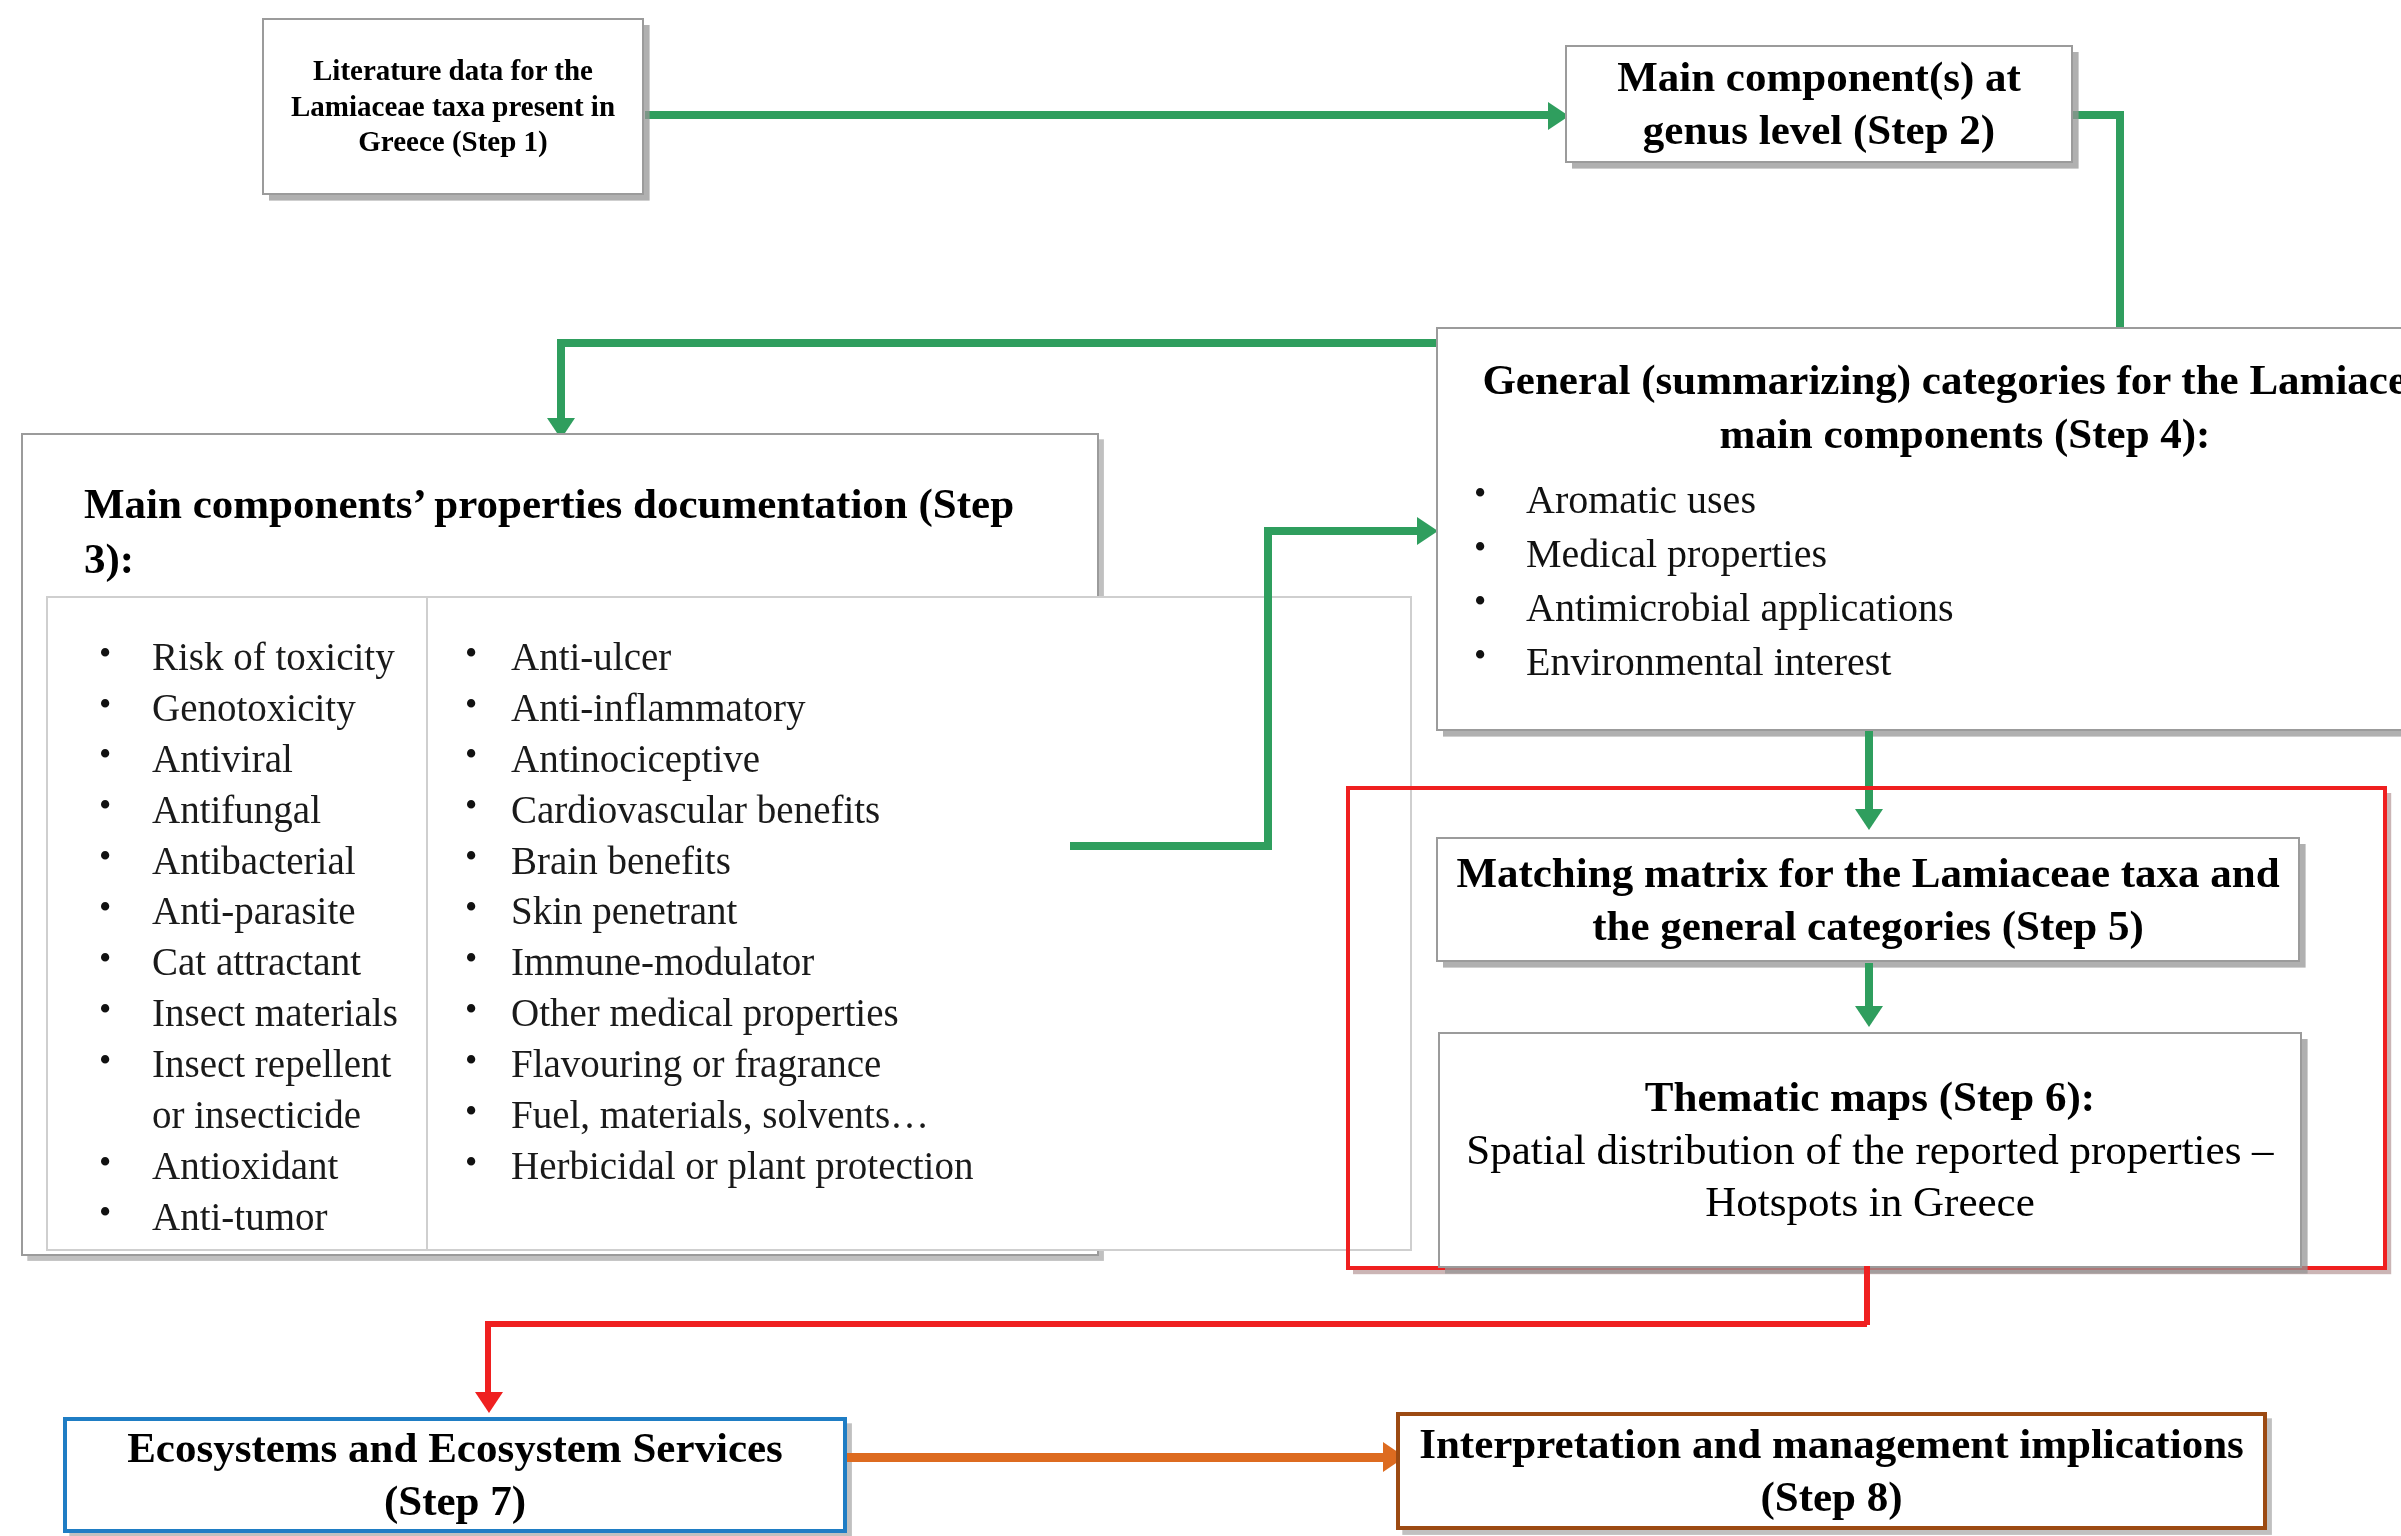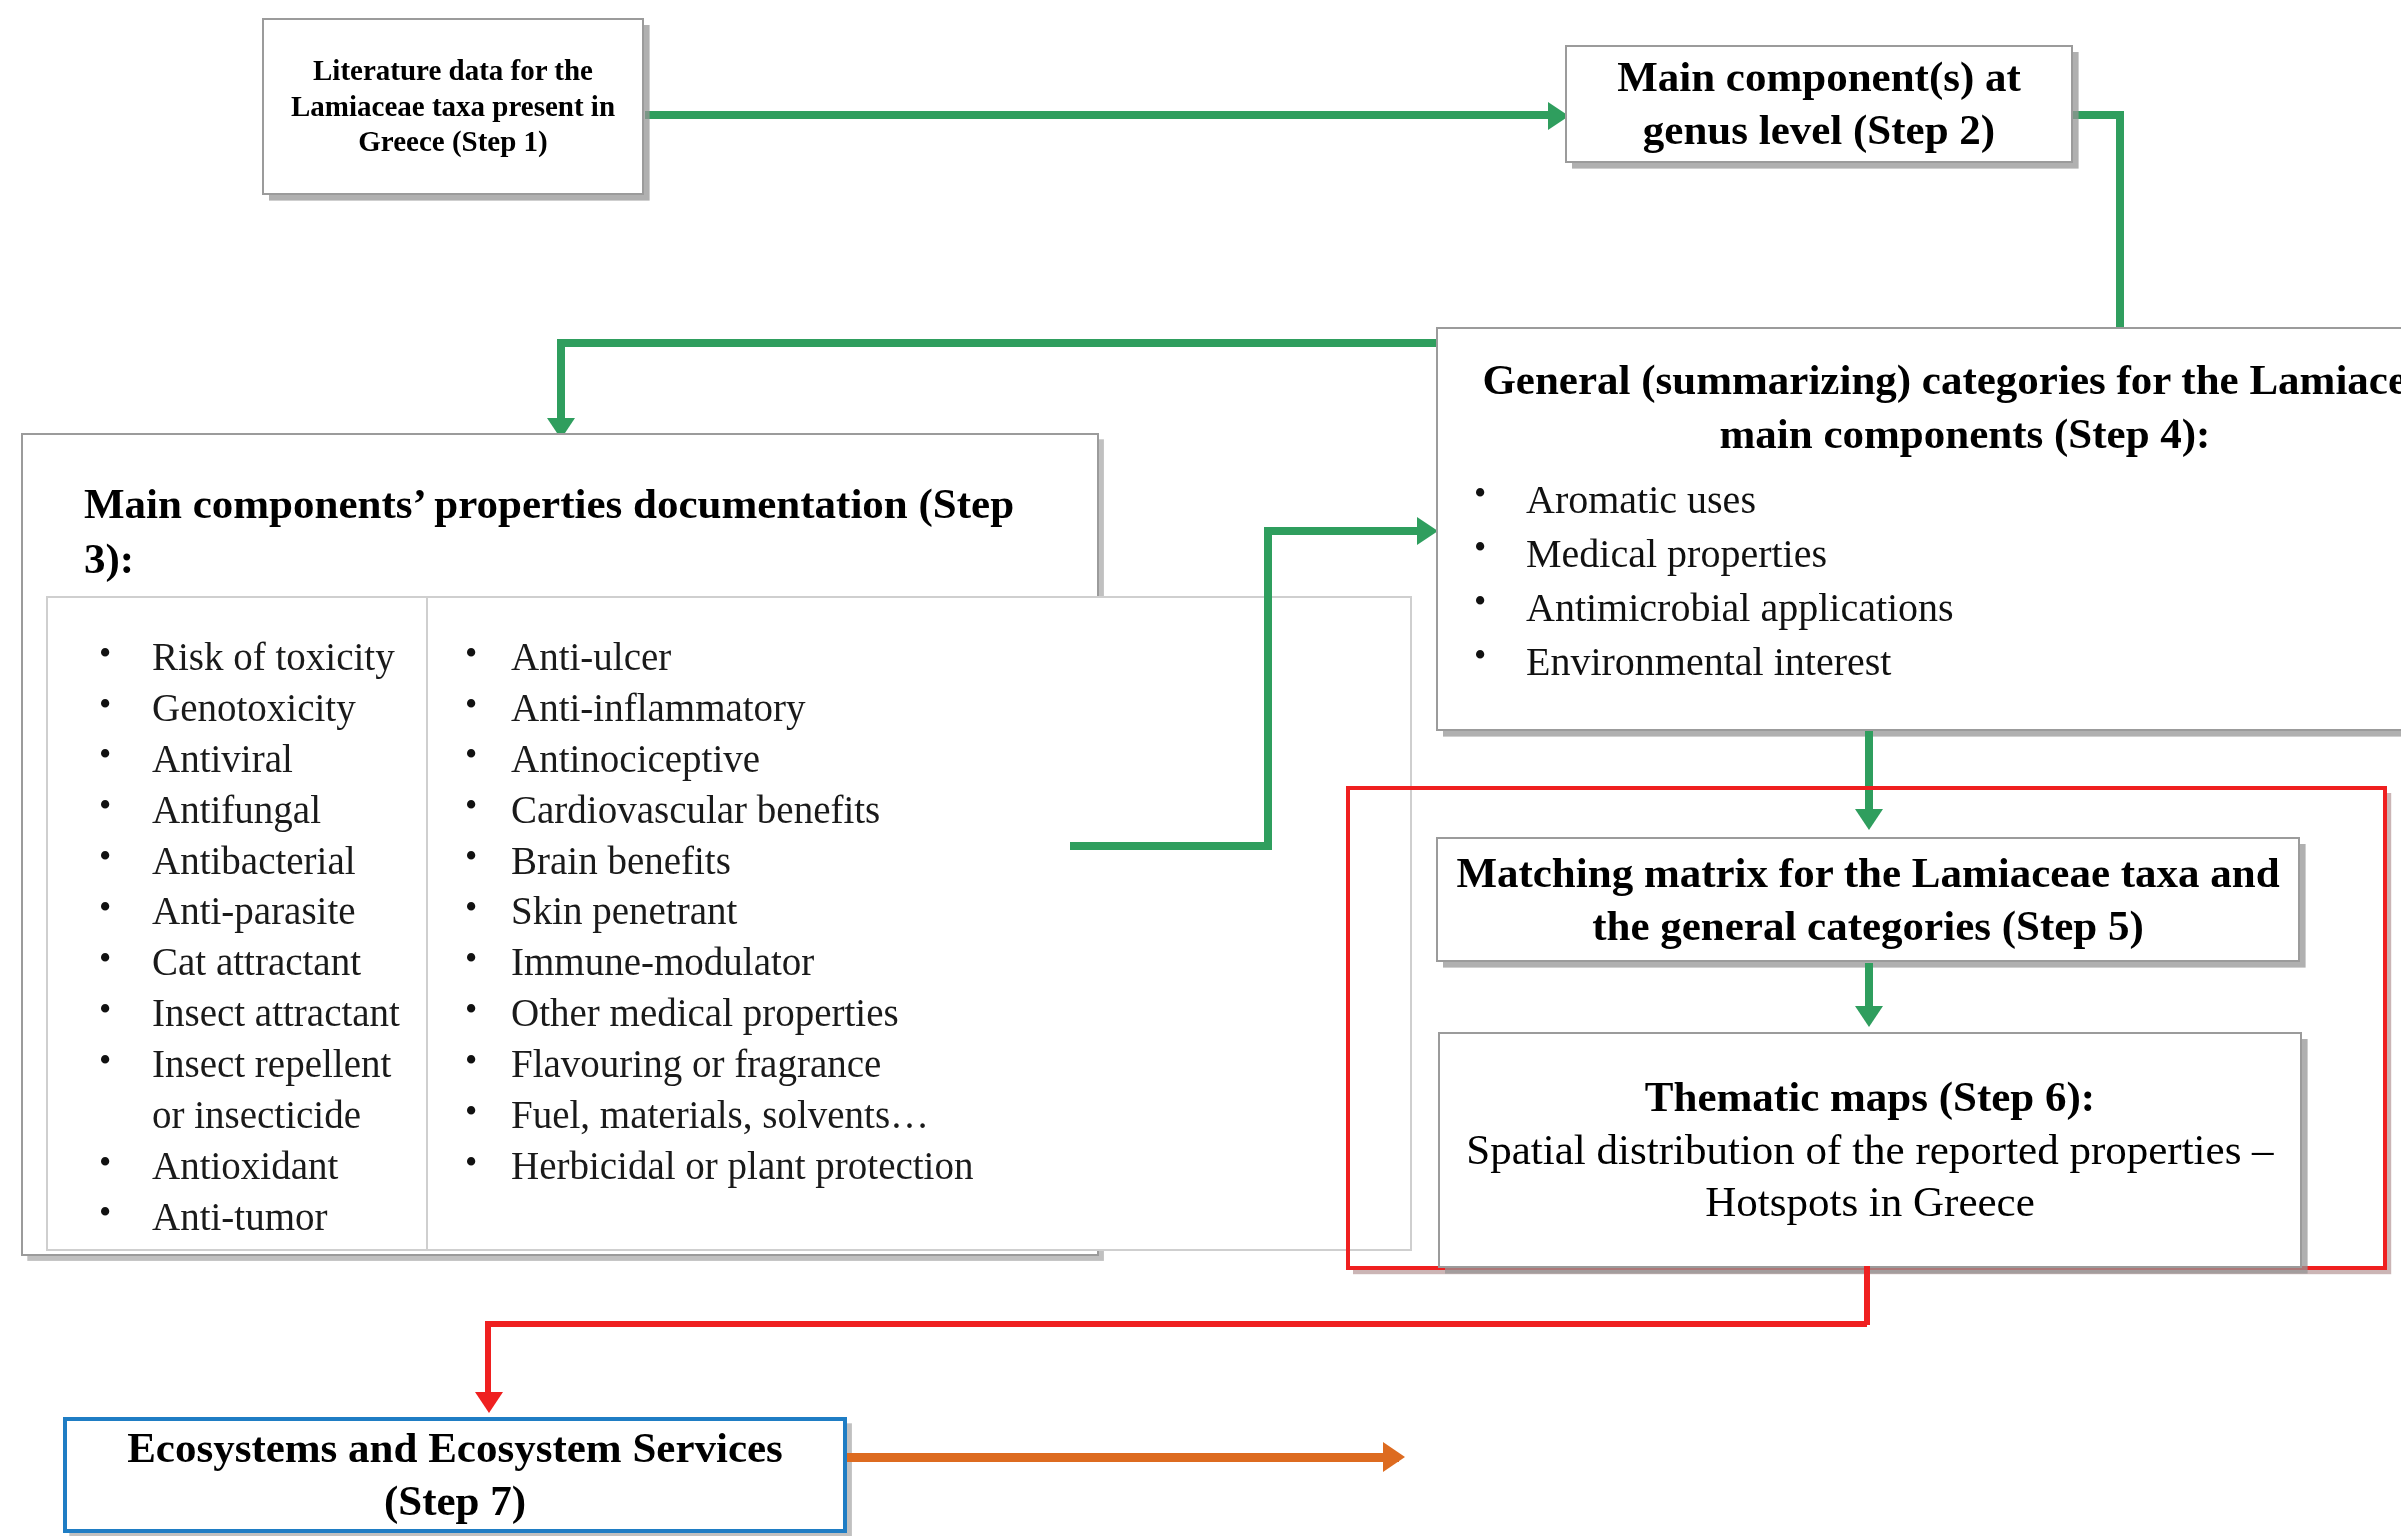--- a/index.html
+++ b/index.html
@@ -159,21 +159,21 @@
   <div id="step3-table">
     <div class="col left">
       <ul class="plist">
           <li>Risk of toxicity</li>
           <li>Genotoxicity</li>
           <li>Antiviral</li>
           <li>Antifungal</li>
           <li>Antibacterial</li>
           <li>Anti-parasite</li>
           <li>Cat attractant</li>
-          <li>Insect attractant</li>
+          <li>Insect materials</li>
           <li>Insect repellent
 or insecticide</li>
           <li>Antioxidant</li>
           <li>Anti-tumor</li>
         </ul>
     </div>
     <div class="col right">
       <ul class="plist">
           <li>Anti-ulcer</li>
           <li>Anti-inflammatory</li>
@@ -227,15 +227,18 @@
   <div class="seg v-red" style="left:485px;top:1321px;height:78px;"></div>
   <div class="arrow arrow-down-red" style="left:475px;top:1392px;"></div>
 
   <div class="box" id="box-step7">
     <div class="ttl">Ecosystems and Ecosystem Services (Step 7)</div>
   </div>
 
   <div class="seg h-orange" style="left:847px;top:1453px;width:552px;"></div>
   <div class="arrow arrow-right-orange" style="left:1383px;top:1442px;"></div>
 
+  <div class="box" id="box-step8">
+    <div class="ttl">Interpretation and management implications (Step 8)</div>
+  </div>
 
 </div>
 
 
 </body></html>

